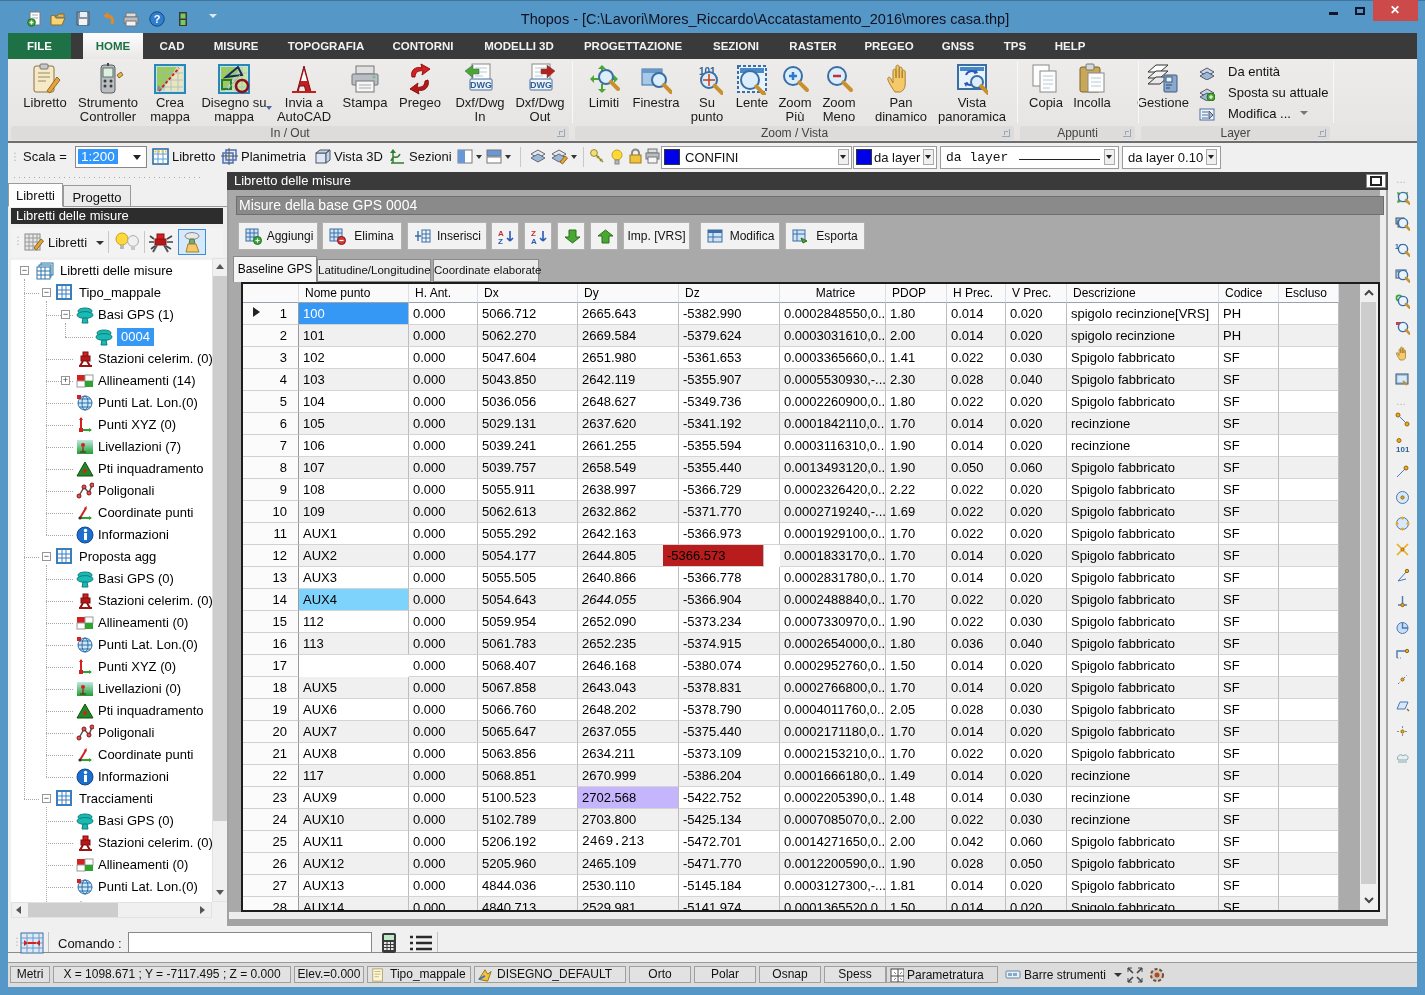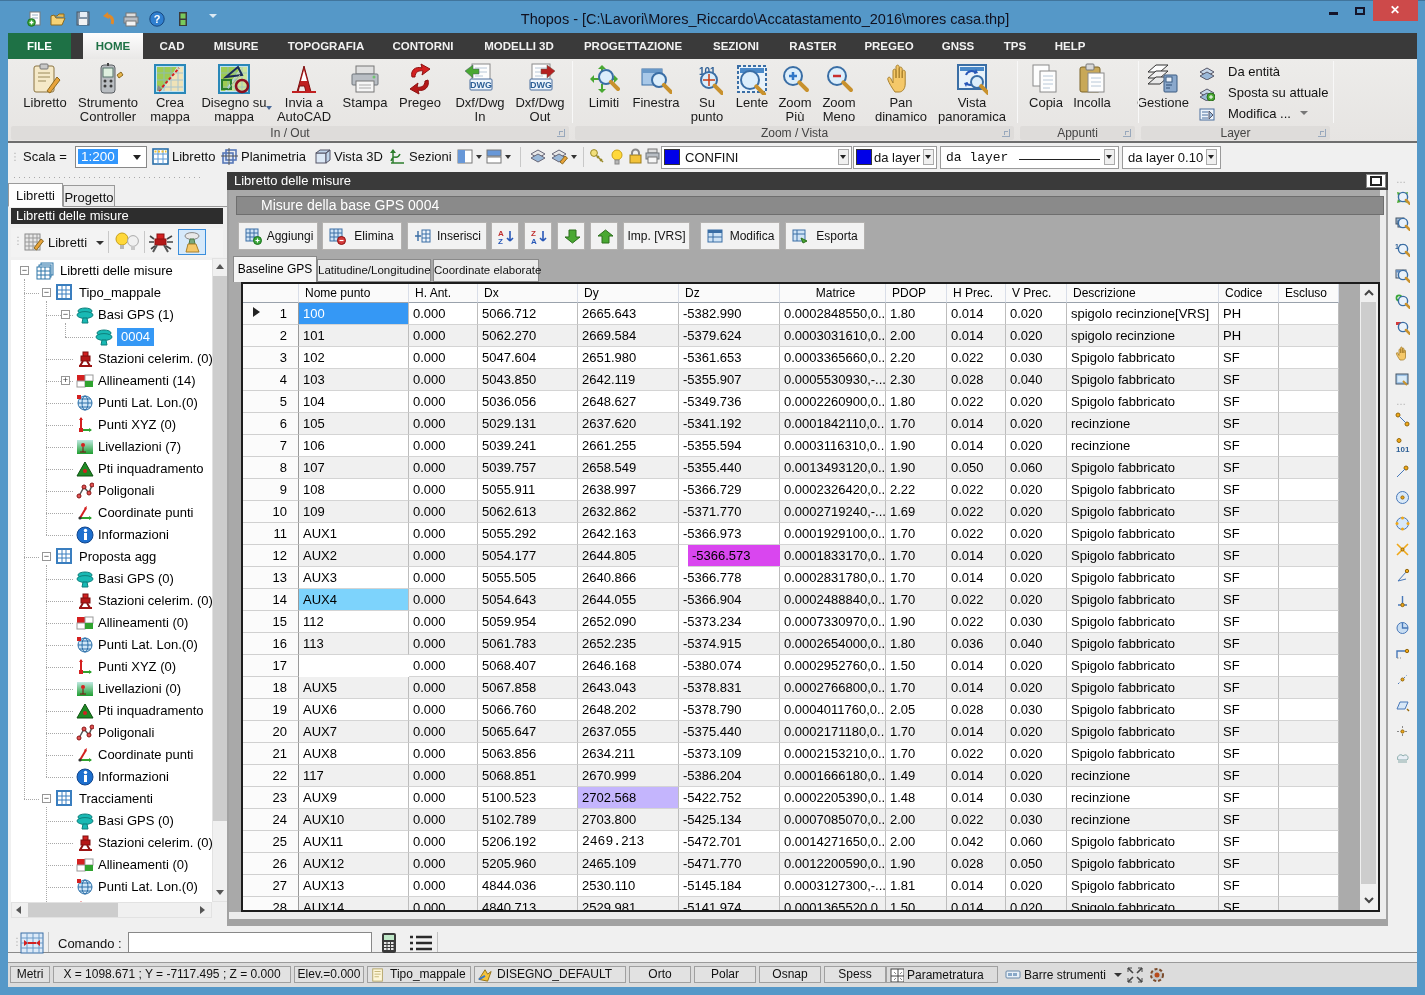--- a/index.html
+++ b/index.html
@@ -348,21 +348,21 @@
 <div class="abs" style="left:1019px;top:159px;width:81px;height:1px;background:#222;"></div>
 <div class="abs" style="left:1104px;top:149px;width:11px;height:16px;background:#f0f0f0;border:1px solid #aaa;"></div>
 <div class="abs" style="left:1106px;top:155px;width:0;height:0;border-left:3.5px solid transparent;border-right:3.5px solid transparent;border-top:4px solid #222;"></div>
 <div class="abs" style="left:1122px;top:146px;width:99px;height:23px;background:#fff;border:1px solid #9a9a9a;"></div>
 <div class="tlabel" style="left:1128px;top:150px;">da layer 0.10</div>
 <div class="abs" style="left:1206px;top:149px;width:11px;height:16px;background:#f0f0f0;border:1px solid #aaa;"></div>
 <div class="abs" style="left:1208px;top:155px;width:0;height:0;border-left:3.5px solid transparent;border-right:3.5px solid transparent;border-top:4px solid #222;"></div>
 <div class="abs" id="lpanel"></div>
 <div class="abs" style="left:12px;top:176px;width:190px;height:3px;background-image:radial-gradient(circle,#a8a8a8 1px,transparent 1px);background-size:5px 3px;"></div>
 <div class="ptab" style="left:8px;top:183px;width:55px;background:#fdfdfd;border-bottom:1px solid #fdfdfd;z-index:3;">Libretti</div>
-<div class="ptab" style="left:63px;top:185px;width:52px;height:22px;background:#ececec;">Progetto</div>
+<div class="ptab" style="left:63px;top:185px;width:68px;height:22px;background:#ececec;">Progetto</div>
 <div class="abs" style="left:8px;top:206px;width:220px;height:1px;background:#9a9a9a;"></div>
 <div class="abs" style="left:11px;top:208px;width:212px;height:16px;background:#2d2d2d;color:#fff;font-size:13px;line-height:16px;padding-left:5px;">Libretti delle misure</div>
 <div class="abs" style="left:11px;top:228px;width:212px;height:29px;background:#f3f3f3;"></div>
 <div class="abs dots" style="left:13px;top:235px;">⋮</div>
 <svg class="abs" style="left:24px;top:232px;" width="20" height="20" viewBox="0 0 20 20">
     <rect x="1" y="2" width="15" height="16" fill="#e8e8e8" stroke="#8a8a8a"></rect>
     <path d="M1 6h15M1 10h15M1 14h15M5 2v16M9 2v16M13 2v16" stroke="#999"></path>
     <path d="M10 16l7-9 2.5 2-7 9z" fill="#e8a33a" stroke="#8d6a1e"></path>
   </svg>
 <div class="tlabel" style="left:48px;top:235px;">Libretti</div>
@@ -706,21 +706,21 @@
 <div class="abs sbar" style="left:11px;top:902px;width:201px;height:16px;"></div>
 <div class="abs" style="left:16px;top:906px;width:0;height:0;border-top:4px solid transparent;border-bottom:4px solid transparent;border-right:5px solid #555;"></div>
 <div class="abs" style="left:200px;top:906px;width:0;height:0;border-top:4px solid transparent;border-bottom:4px solid transparent;border-left:5px solid #555;"></div>
 <div class="abs sthumb" style="left:28px;top:903px;width:90px;height:14px;"></div>
 <div class="abs" style="left:227px;top:172px;width:1165px;height:754px;background:#a2a2a2;"></div>
 <div class="abs" style="left:229px;top:190px;width:1157px;height:729px;background:#ededed;"></div>
 <div class="abs" style="left:229px;top:190px;width:1151px;height:722px;background:#a9a9a9;"></div>
 <div class="abs" style="left:227px;top:172px;width:1163px;height:18px;background:#3a3a3a;color:#fff;font-size:13px;line-height:18px;padding-left:7px;">Libretto delle misure</div>
 <div class="abs" style="left:1366px;top:174px;width:20px;height:14px;background:#fff;border:1px solid #888;"></div>
 <div class="abs" style="left:1370px;top:176px;width:12px;height:10px;background:#fff;border:2px solid #222;"></div>
-<div class="abs" style="left:236px;top:196px;width:1148px;height:19px;background:#8a8a8a;border:1px solid #6e6e6e;color:#fff;font-size:14px;line-height:17px;padding-left:24px;">Misure della base GPS 0004</div>
+<div class="abs" style="left:236px;top:196px;width:1148px;height:19px;background:#8a8a8a;border:1px solid #6e6e6e;color:#fff;font-size:14px;line-height:17px;padding-left:2px;">Misure della base GPS 0004</div>
 <div class="cbtn" style="left:238px;width:80px;line-height:26px;padding-left:24px;"><svg style="position:absolute;left:6px;top:5px;" width="17" height="17" viewBox="0 0 17 17">
       <rect x="1" y="1" width="12" height="12" fill="#cfe3f5" stroke="#3a6ea5"></rect>
       <path d="M1 5h12M1 9h12M5 1v12M9 1v12" stroke="#3a6ea5"></path>
       <circle cx="12.5" cy="12.5" r="4" fill="#3aa53a" stroke="#1c741c"></circle>
       <path d="M12.5 10.5v4M10.5 12.5h4" stroke="#fff" stroke-width="1.2"></path>
     </svg>Aggiungi</div>
 <div class="cbtn" style="left:322px;width:80px;line-height:26px;padding-left:24px;"><svg style="position:absolute;left:6px;top:5px;" width="17" height="17" viewBox="0 0 17 17">
       <rect x="1" y="1" width="12" height="12" fill="#cfe3f5" stroke="#3a6ea5"></rect>
       <path d="M1 5h12M1 9h12M5 1v12M9 1v12" stroke="#3a6ea5"></path>
       <circle cx="12.5" cy="12.5" r="4" fill="#d43a3a" stroke="#8d1010"></circle>
@@ -810,21 +810,21 @@
     <div class="gc" style="left:824px;top:41px;width:152px;background:#f0f0f0;">spigolo recinzione</div>
     <div class="gc" style="left:976px;top:41px;width:60px;background:#f0f0f0;">PH</div>
     <div class="gc" style="left:1036px;top:41px;width:60px;background:#f0f0f0;"></div>
     <div class="gc grh" style="left:0;top:63px;width:56px;">3</div>
     <div class="gc" style="left:56px;top:63px;width:110px;background:#ffffff;">102</div>
     <div class="gc" style="left:166px;top:63px;width:69px;background:#ffffff;">0.000</div>
     <div class="gc" style="left:235px;top:63px;width:100px;background:#ffffff;">5047.604</div>
     <div class="gc" style="left:335px;top:63px;width:101px;background:#ffffff;">2651.980</div>
     <div class="gc" style="left:436px;top:63px;width:101px;background:#ffffff;">-5361.653</div>
     <div class="gc" style="left:537px;top:63px;width:106px;background:#ffffff;">0.0003365660,0....</div>
-    <div class="gc" style="left:643px;top:63px;width:61px;background:#ffffff;">2.20</div>
+    <div class="gc" style="left:643px;top:63px;width:61px;background:#ffffff;">1.41</div>
     <div class="gc" style="left:704px;top:63px;width:59px;background:#ffffff;">0.022</div>
     <div class="gc" style="left:763px;top:63px;width:61px;background:#ffffff;">0.030</div>
     <div class="gc" style="left:824px;top:63px;width:152px;background:#ffffff;">Spigolo fabbricato</div>
     <div class="gc" style="left:976px;top:63px;width:60px;background:#ffffff;">SF</div>
     <div class="gc" style="left:1036px;top:63px;width:60px;background:#ffffff;"></div>
     <div class="gc grh" style="left:0;top:85px;width:56px;">4</div>
     <div class="gc" style="left:56px;top:85px;width:110px;background:#f0f0f0;">103</div>
     <div class="gc" style="left:166px;top:85px;width:69px;background:#f0f0f0;">0.000</div>
     <div class="gc" style="left:235px;top:85px;width:100px;background:#f0f0f0;">5043.850</div>
     <div class="gc" style="left:335px;top:85px;width:101px;background:#f0f0f0;">2642.119</div>
@@ -925,21 +925,21 @@
     <div class="gc" style="left:704px;top:239px;width:59px;background:#ffffff;">0.022</div>
     <div class="gc" style="left:763px;top:239px;width:61px;background:#ffffff;">0.020</div>
     <div class="gc" style="left:824px;top:239px;width:152px;background:#ffffff;">Spigolo fabbricato</div>
     <div class="gc" style="left:976px;top:239px;width:60px;background:#ffffff;">SF</div>
     <div class="gc" style="left:1036px;top:239px;width:60px;background:#ffffff;"></div>
     <div class="gc grh" style="left:0;top:261px;width:56px;">12</div>
     <div class="gc" style="left:56px;top:261px;width:110px;background:#f0f0f0;">AUX2</div>
     <div class="gc" style="left:166px;top:261px;width:69px;background:#f0f0f0;">0.000</div>
     <div class="gc" style="left:235px;top:261px;width:100px;background:#f0f0f0;">5054.177</div>
     <div class="gc" style="left:335px;top:261px;width:101px;background:#f0f0f0;">2644.805</div>
-    <div class="gc" style="left:445px;top:261px;width:101px;background:#d946ef;">-5366.573</div>
+    <div class="gc" style="left:420px;top:261px;width:101px;background:#b91c1c;">-5366.573</div>
     <div class="gc" style="left:537px;top:261px;width:106px;background:#f0f0f0;">0.0001833170,0....</div>
     <div class="gc" style="left:643px;top:261px;width:61px;background:#f0f0f0;">1.70</div>
     <div class="gc" style="left:704px;top:261px;width:59px;background:#f0f0f0;">0.014</div>
     <div class="gc" style="left:763px;top:261px;width:61px;background:#f0f0f0;">0.020</div>
     <div class="gc" style="left:824px;top:261px;width:152px;background:#f0f0f0;">Spigolo fabbricato</div>
     <div class="gc" style="left:976px;top:261px;width:60px;background:#f0f0f0;">SF</div>
     <div class="gc" style="left:1036px;top:261px;width:60px;background:#f0f0f0;"></div>
     <div class="gc grh" style="left:0;top:283px;width:56px;">13</div>
     <div class="gc" style="left:56px;top:283px;width:110px;background:#ffffff;">AUX3</div>
     <div class="gc" style="left:166px;top:283px;width:69px;background:#ffffff;">0.000</div>
@@ -950,21 +950,21 @@
     <div class="gc" style="left:643px;top:283px;width:61px;background:#ffffff;">1.70</div>
     <div class="gc" style="left:704px;top:283px;width:59px;background:#ffffff;">0.014</div>
     <div class="gc" style="left:763px;top:283px;width:61px;background:#ffffff;">0.020</div>
     <div class="gc" style="left:824px;top:283px;width:152px;background:#ffffff;">Spigolo fabbricato</div>
     <div class="gc" style="left:976px;top:283px;width:60px;background:#ffffff;">SF</div>
     <div class="gc" style="left:1036px;top:283px;width:60px;background:#ffffff;"></div>
     <div class="gc grh" style="left:0;top:305px;width:56px;">14</div>
     <div class="gc" style="left:56px;top:305px;width:110px;background:#7dd3fc;">AUX4</div>
     <div class="gc" style="left:166px;top:305px;width:69px;background:#f0f0f0;">0.000</div>
     <div class="gc" style="left:235px;top:305px;width:100px;background:#f0f0f0;">5054.643</div>
-    <div class="gc" style="left:335px;top:305px;width:101px;background:#f0f0f0;">2644.055</div>
+    <div class="gc" style="left:335px;top:305px;width:101px;background:#f0f0f0;font-style:italic;">2644.055</div>
     <div class="gc" style="left:436px;top:305px;width:101px;background:#f0f0f0;">-5366.904</div>
     <div class="gc" style="left:537px;top:305px;width:106px;background:#f0f0f0;">0.0002488840,0....</div>
     <div class="gc" style="left:643px;top:305px;width:61px;background:#f0f0f0;">1.70</div>
     <div class="gc" style="left:704px;top:305px;width:59px;background:#f0f0f0;">0.022</div>
     <div class="gc" style="left:763px;top:305px;width:61px;background:#f0f0f0;">0.020</div>
     <div class="gc" style="left:824px;top:305px;width:152px;background:#f0f0f0;">Spigolo fabbricato</div>
     <div class="gc" style="left:976px;top:305px;width:60px;background:#f0f0f0;">SF</div>
     <div class="gc" style="left:1036px;top:305px;width:60px;background:#f0f0f0;"></div>
     <div class="gc grh" style="left:0;top:327px;width:56px;">15</div>
     <div class="gc" style="left:56px;top:327px;width:110px;background:#ffffff;">112</div>

